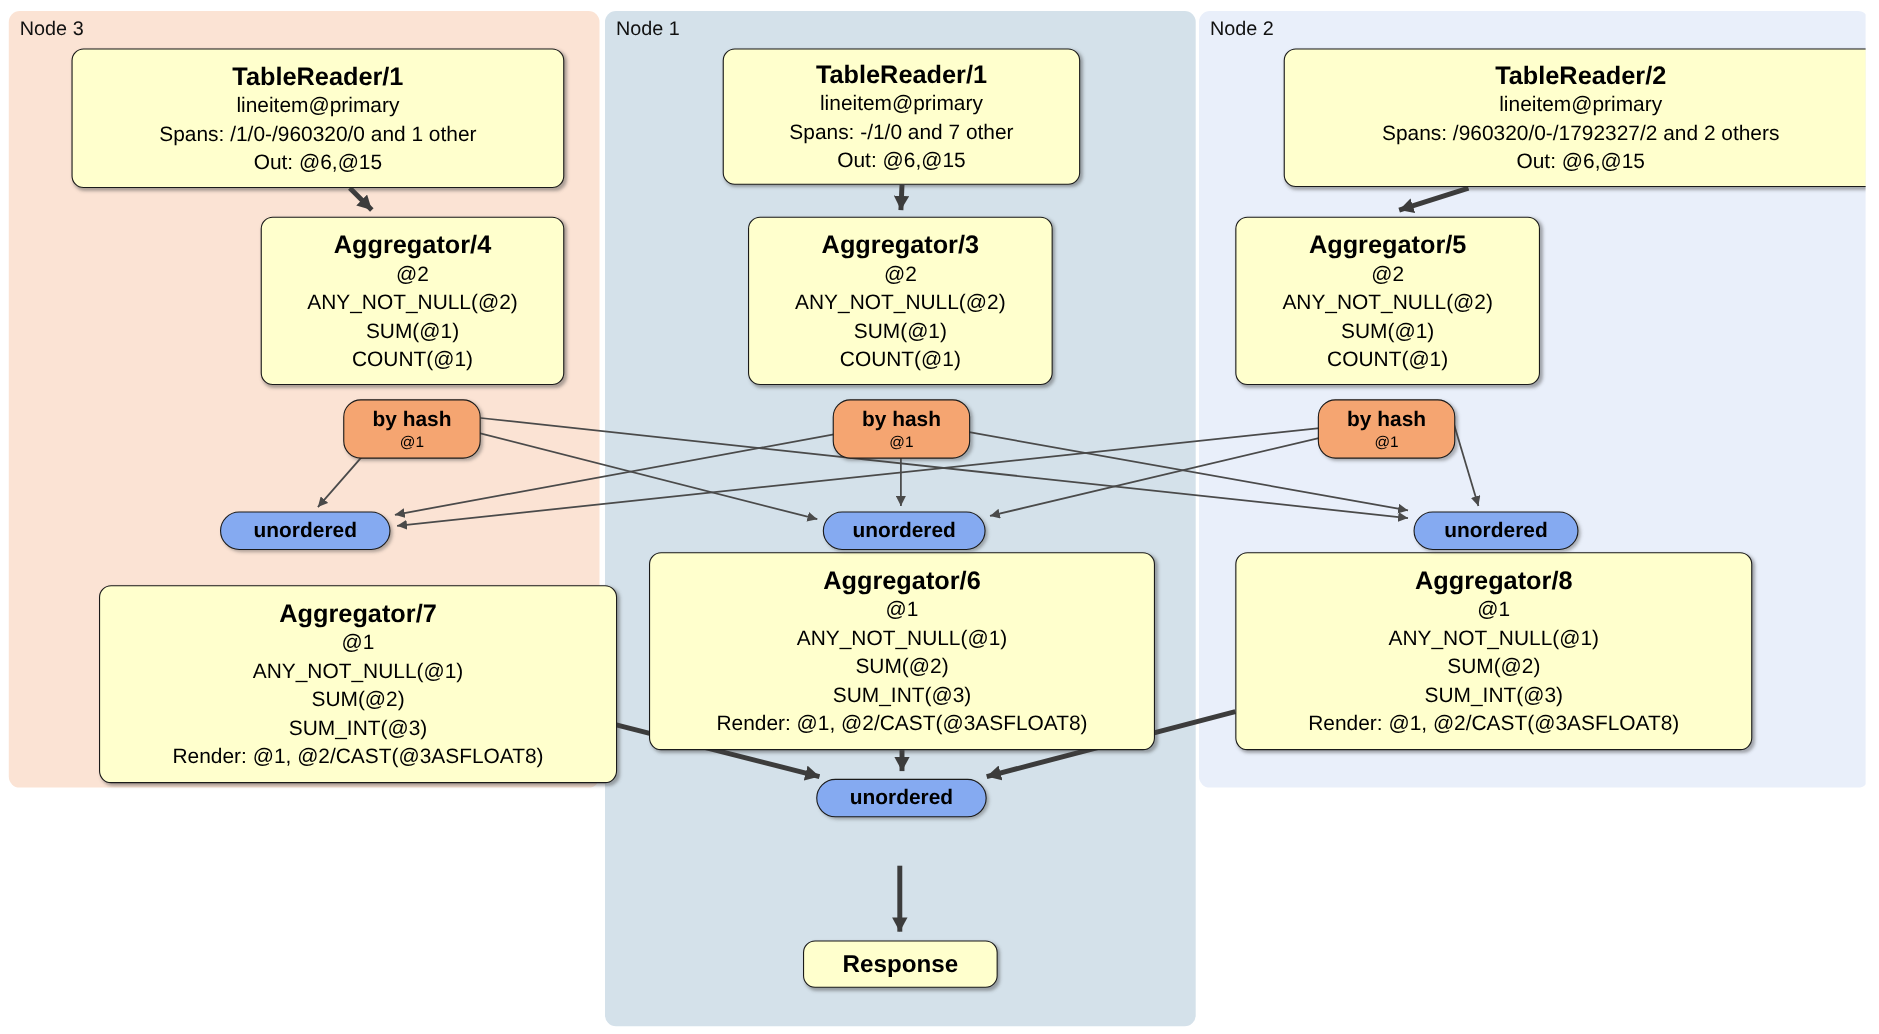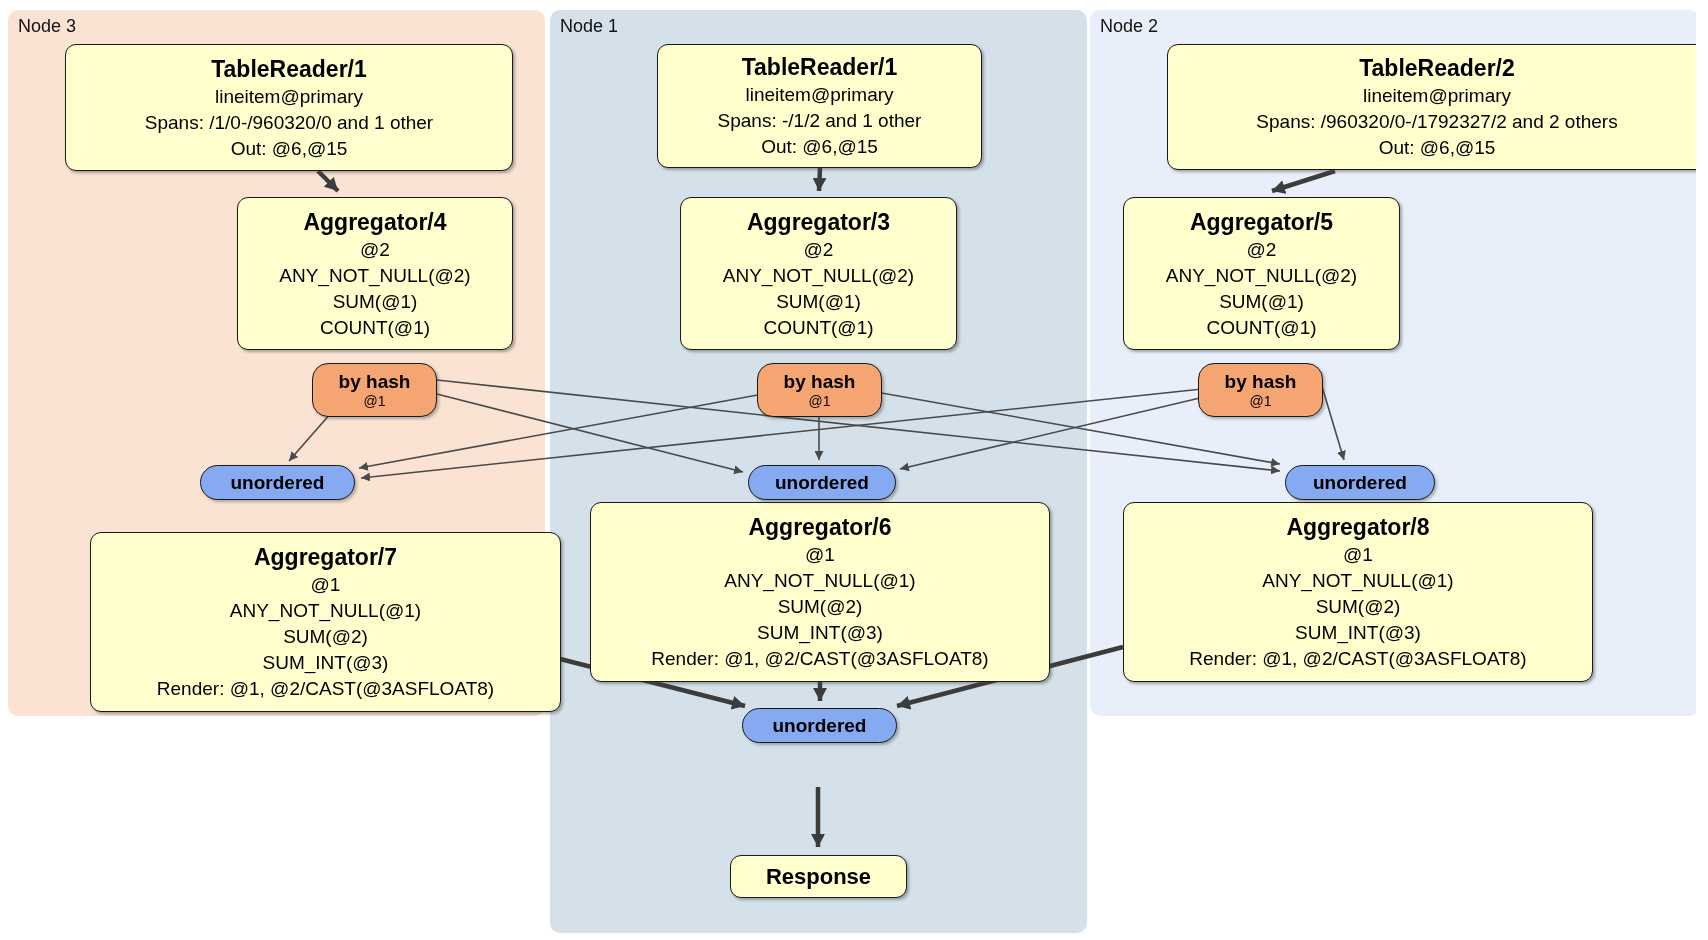--- a/index.html
+++ b/index.html
@@ -83,21 +83,21 @@
 
   <div class="nbox" style="left:65px;top:44px;width:448px;height:127px;">
     <div class="title">TableReader/1</div>
     <div class="line">lineitem@primary</div>
     <div class="line">Spans: /1/0-/960320/0 and 1 other</div>
     <div class="line">Out: @6,@15</div>
   </div>
   <div class="nbox" style="left:657px;top:44px;width:325px;height:124px;">
     <div class="title">TableReader/1</div>
     <div class="line">lineitem@primary</div>
-    <div class="line">Spans: -/1/2 and 1 other</div>
+    <div class="line">Spans: -/1/0 and 7 other</div>
     <div class="line">Out: @6,@15</div>
   </div>
   <div class="nbox" style="left:1123px;top:44px;width:540px;height:126px;margin-left:44px;">
     <div class="title">TableReader/2</div>
     <div class="line">lineitem@primary</div>
     <div class="line">Spans: /960320/0-/1792327/2 and 2 others</div>
     <div class="line">Out: @6,@15</div>
   </div>
 
   <div class="nbox" style="left:237px;top:197px;width:276px;height:153px;">

